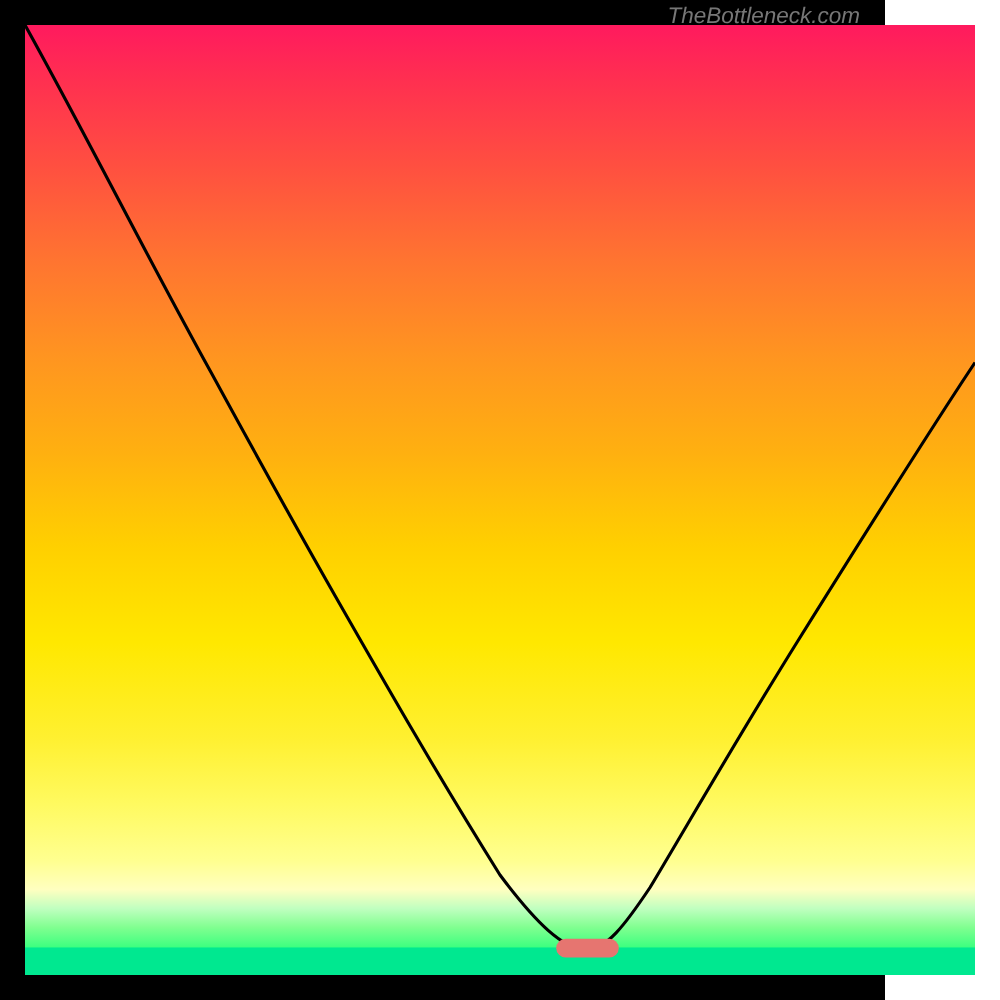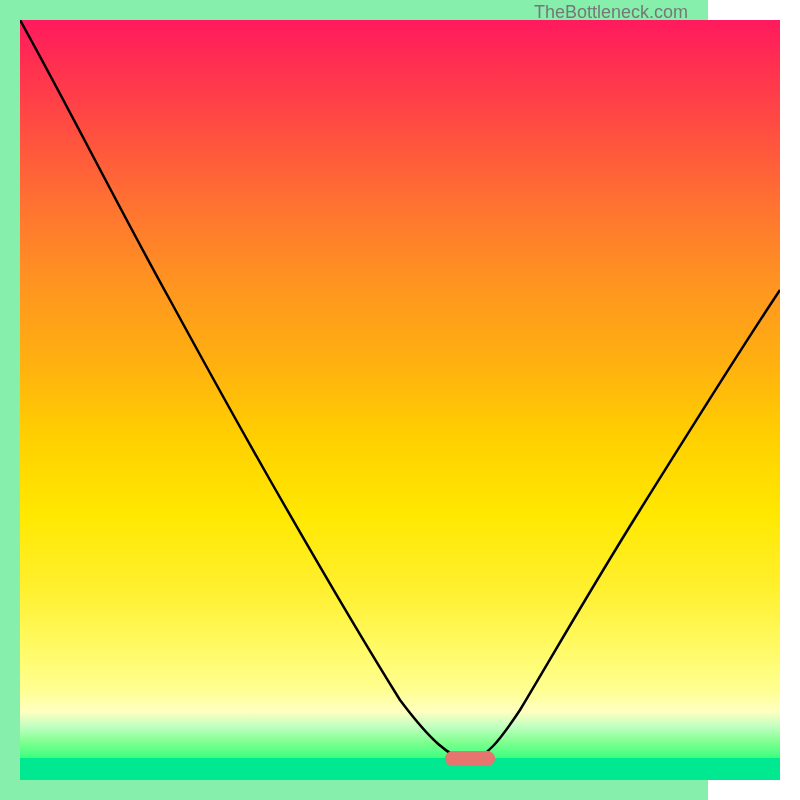--- a/index.html
+++ b/index.html
@@ -6,21 +6,22 @@
       margin: 0;
       padding: 0;
       width: 800px;
       height: 800px;
       overflow: hidden;
     }
     .chart-container {
       position: relative;
       width: 708px;
       height: 800px;
-      background: #86efac;
+      background: #000000;
+      font-style: italic;
     }
     .plot-area {
       position: absolute;
       left: 20px;
       top: 20px;
       width: 760px;
       height: 760px;
       background: linear-gradient(to bottom,
         #ff1a5e 0%,
         #ff3050 6%,

